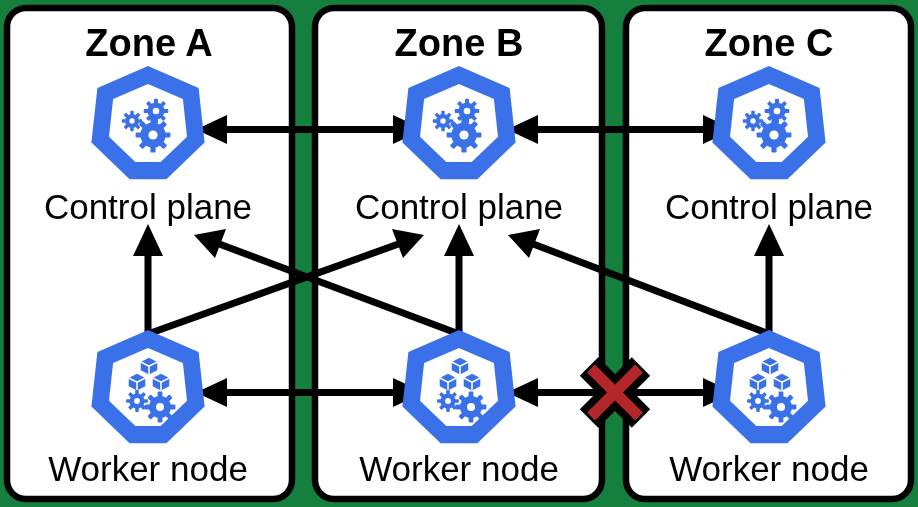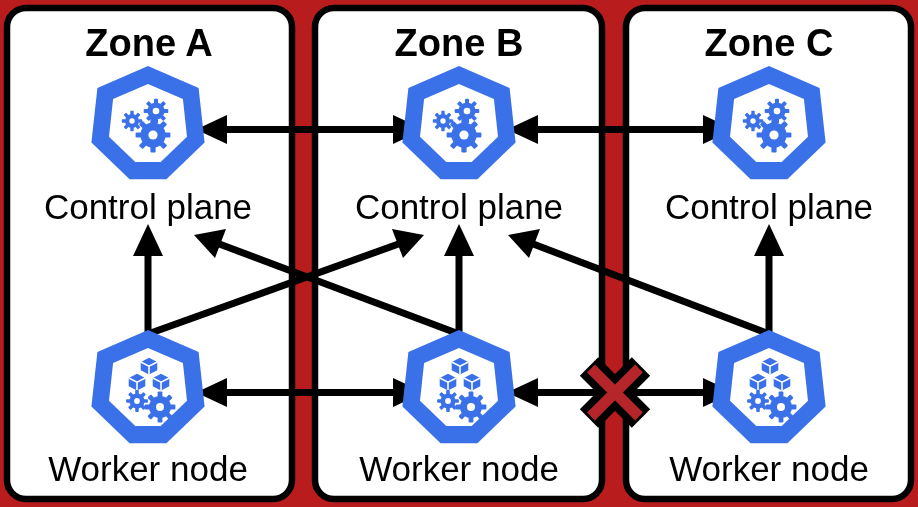--- a/index.html
+++ b/index.html
@@ -1,18 +1,18 @@
 <!DOCTYPE html>
 <html><head>
 <meta charset="utf-8">
 <style>
   html,body{margin:0;padding:0;background:#ffffff;}
   body{width:918px;height:507px;overflow:hidden;
        font-family:"Liberation Sans",sans-serif;}
-  #stage{position:relative;width:918px;height:507px;background:#b91c1c;}
+  #stage{position:relative;width:918px;height:507px;background:#15803d;}
   #stage svg{position:absolute;top:0;left:0;width:918px;height:507px;display:block;}
   .zone-title,.node-label{
     font-family:"Liberation Sans",sans-serif;
     fill:#000;font-weight:700;text-anchor:middle;
   }
   .zone-title{font-size:38px;}
   .node-label{font-size:35px;font-weight:400;}
 </style>
 </head>
 <body>

